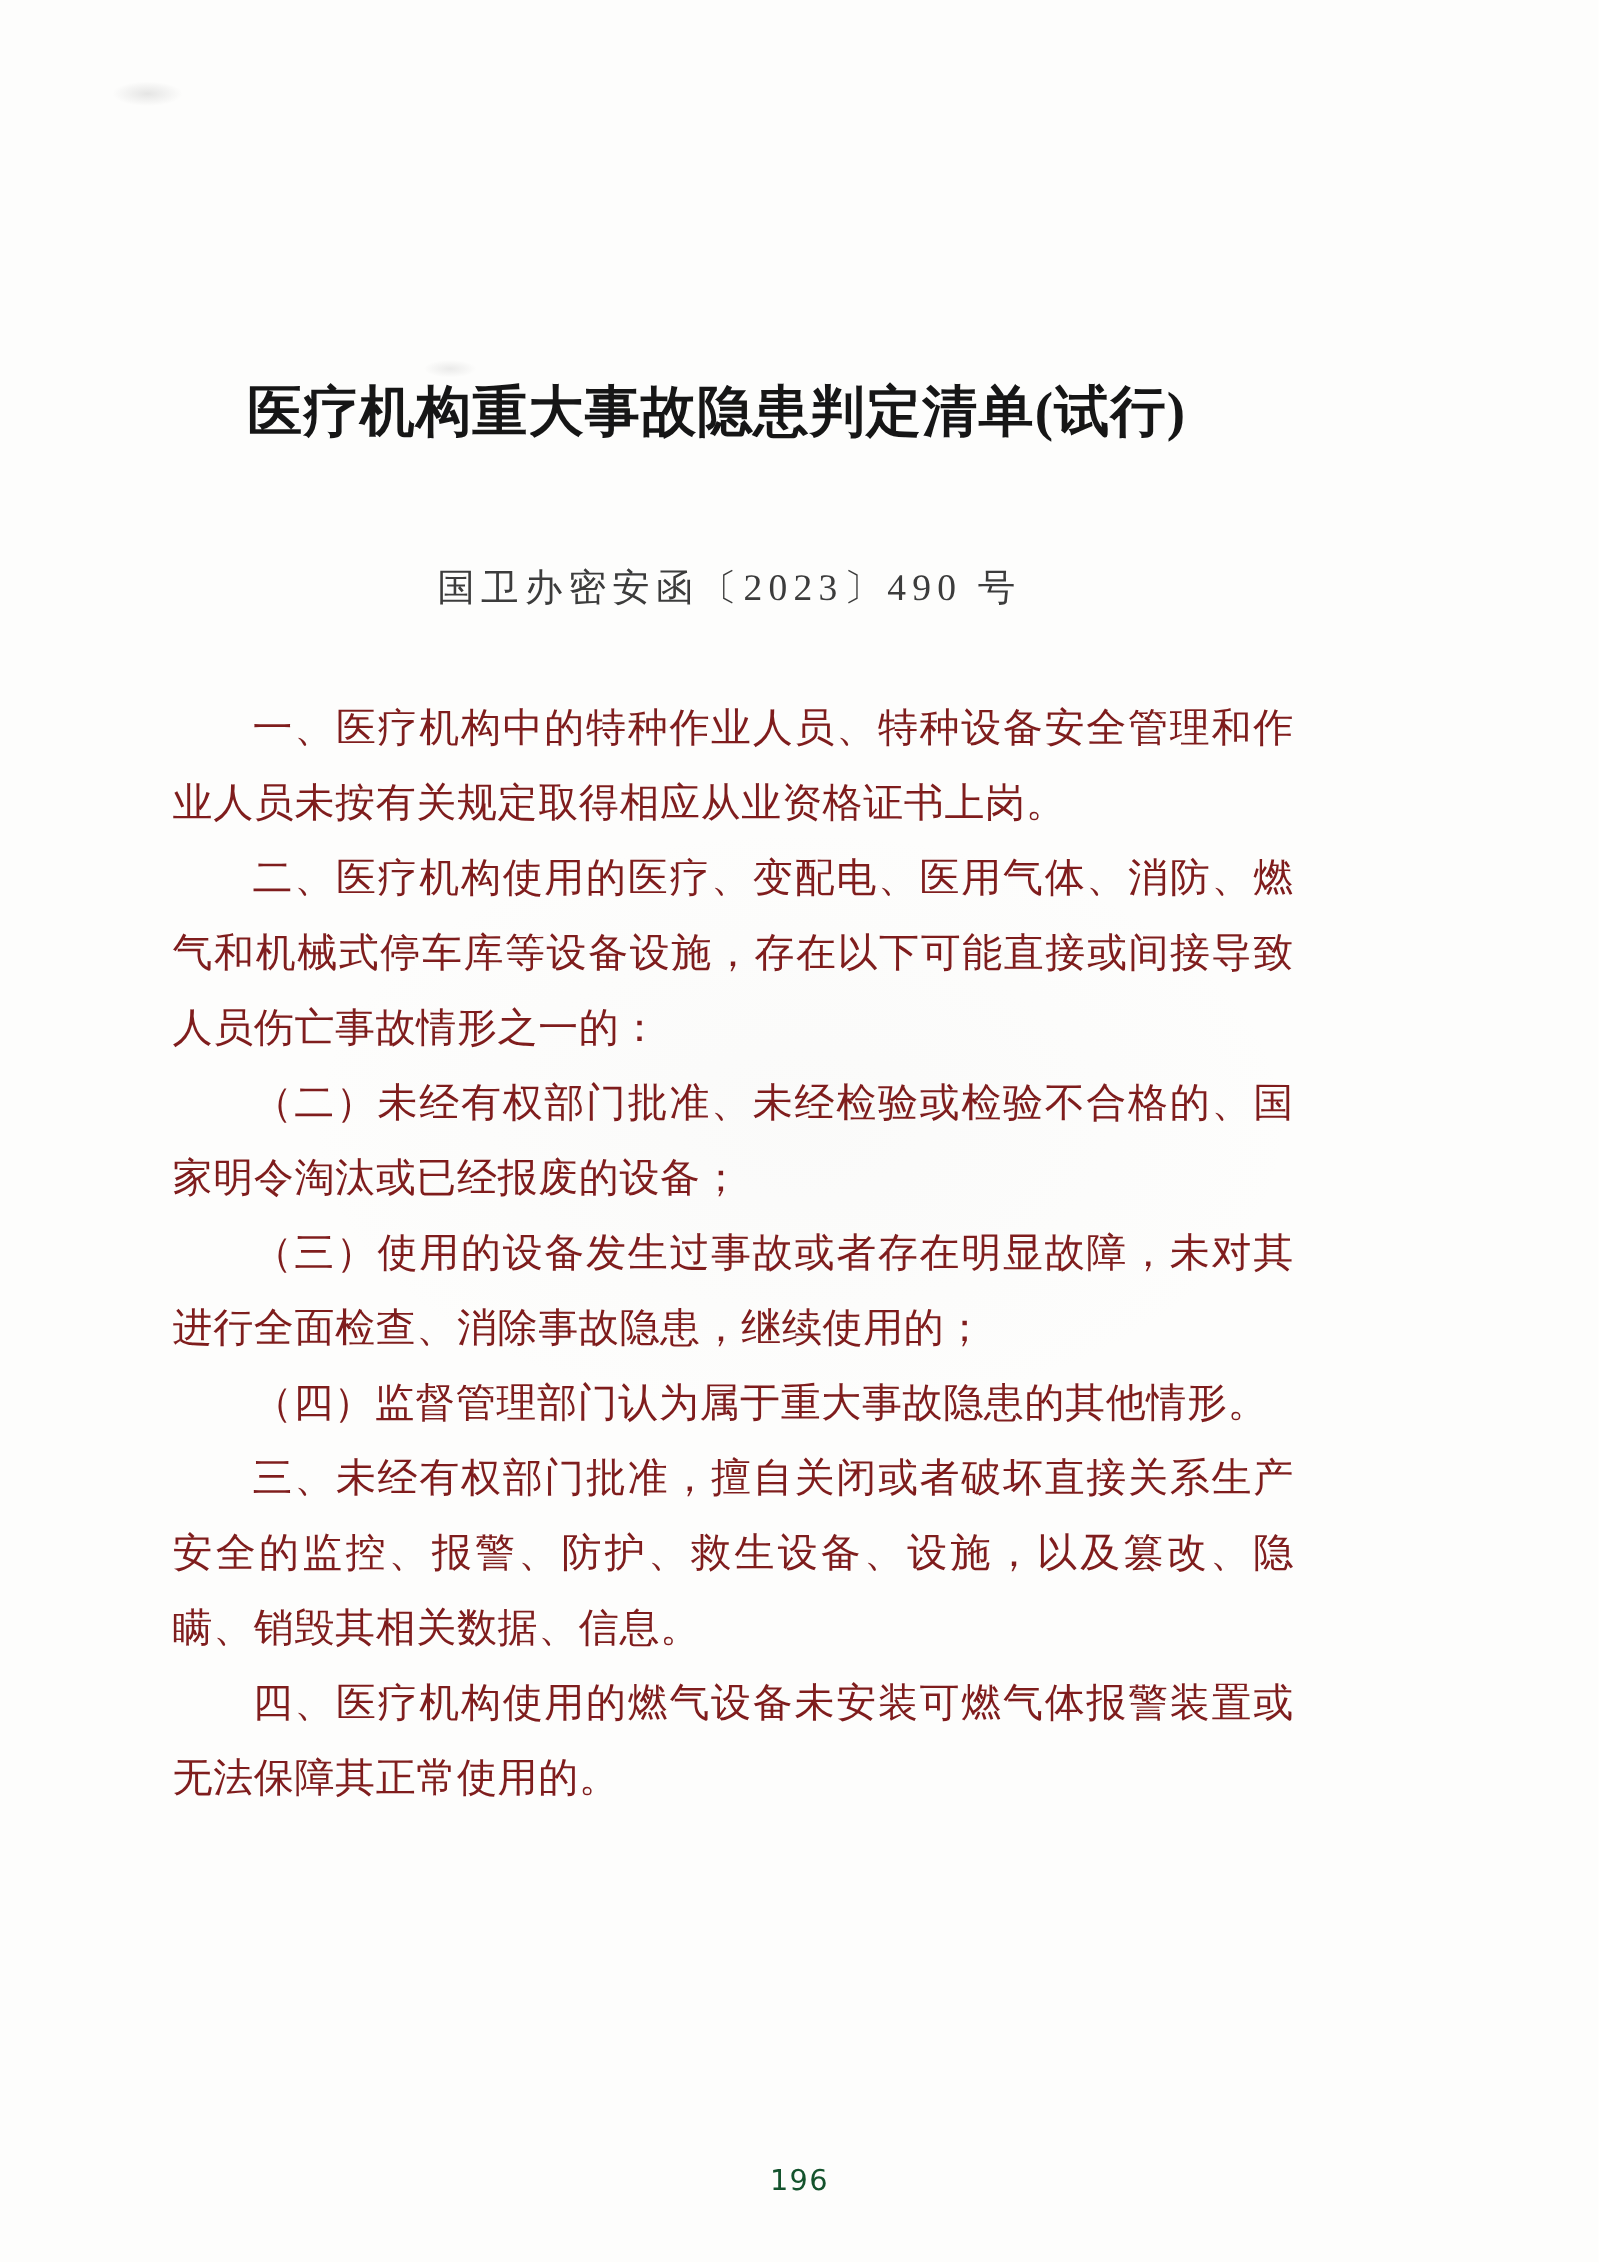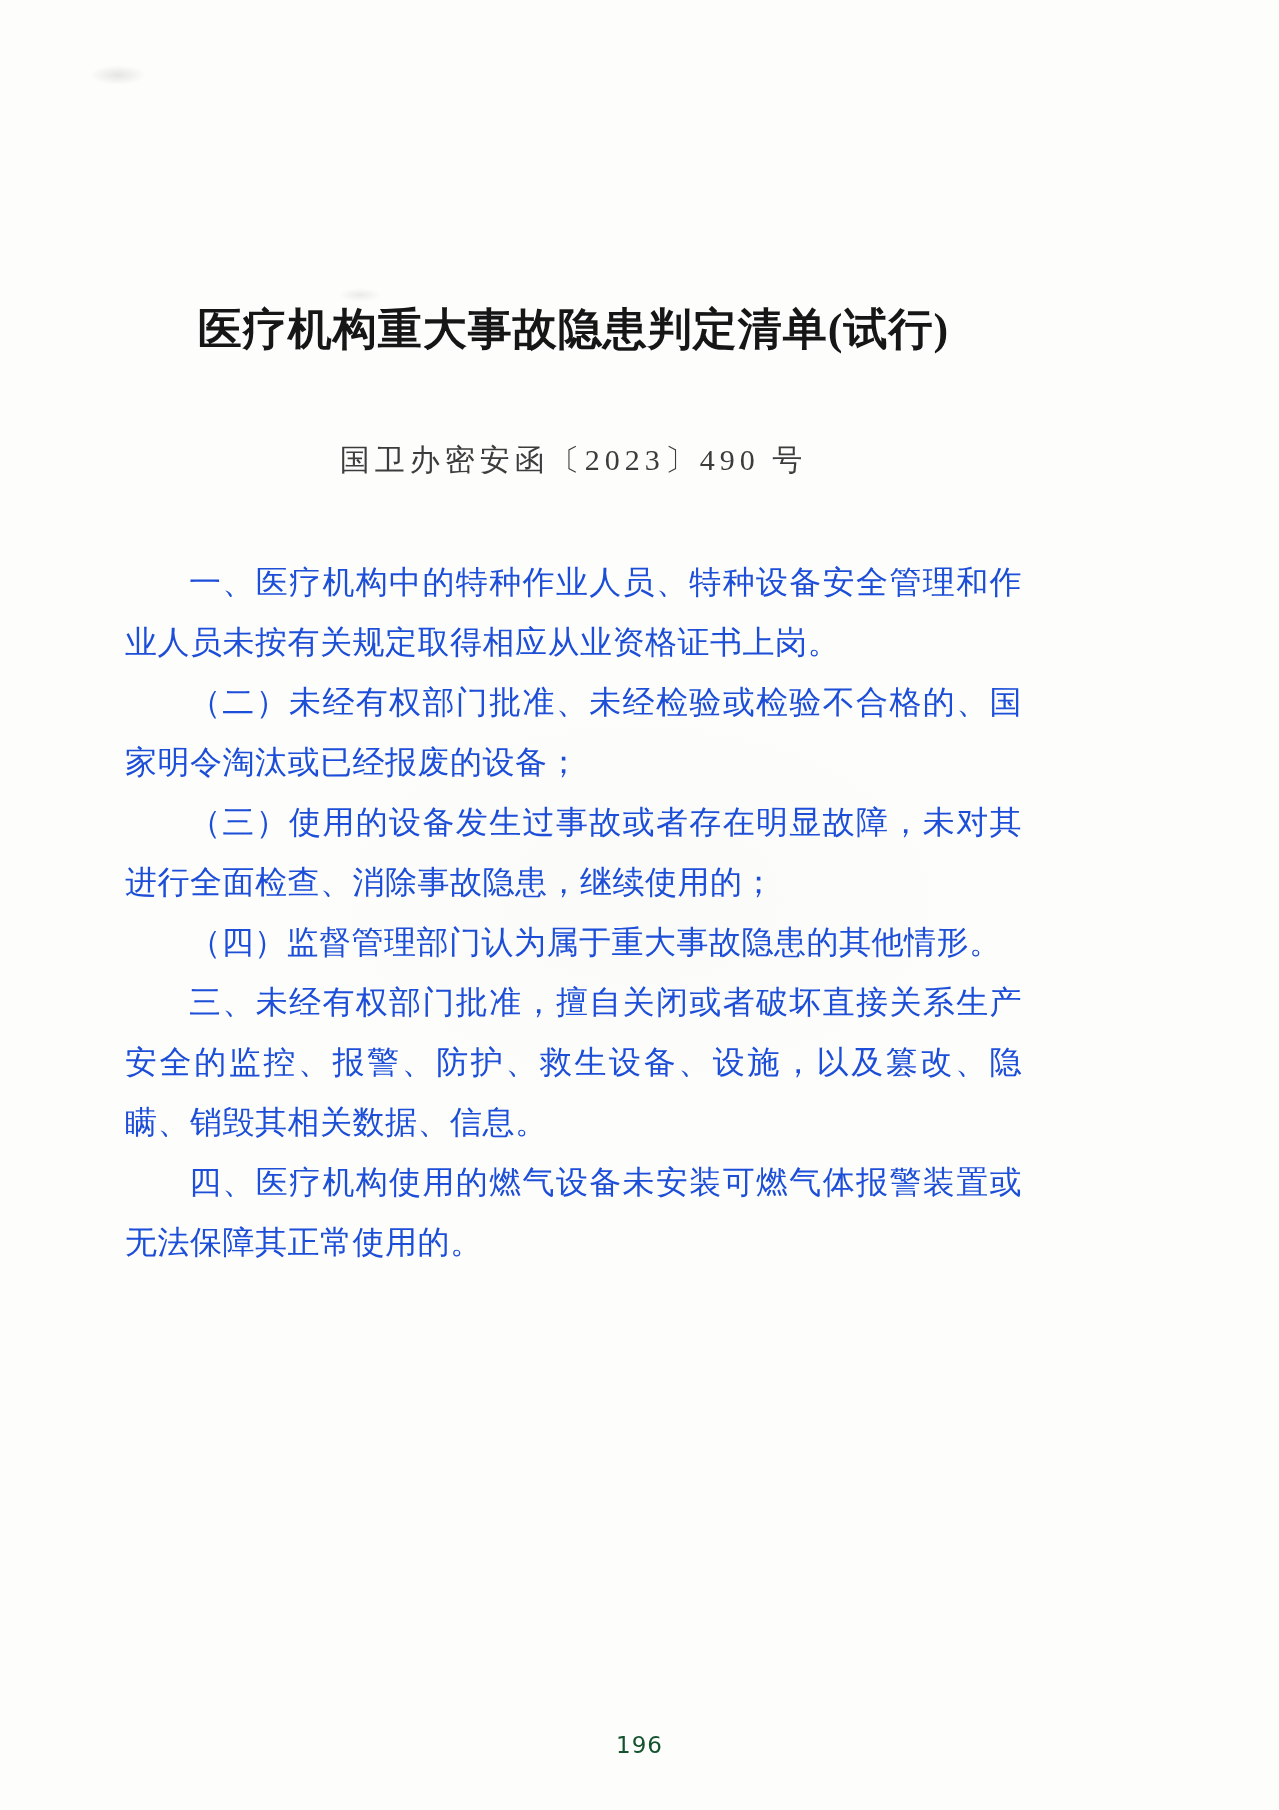--- a/index.html
+++ b/index.html
@@ -44,34 +44,34 @@
     letter-spacing: 1px;
     color: #161616;
     font-family: "Liberation Serif", "DejaVu Serif", serif;
     white-space: nowrap;
   }
   .doc-number {
     position: absolute;
     top: 440px;
     left: 0;
     width: 100%;
-    margin: 0;
+    margin: 10px;
     text-align: center;
     font-size: 30px;
     font-weight: normal;
     letter-spacing: 5px;
     color: #3c3c3c;
     white-space: nowrap;
   }
   .doc-body {
     position: absolute;
     top: 552px;
-    left: 0;
+    left: 13px;
     width: 897px;
-    color: #1d4ed8;
+    color: #7f1d1d;
     font-size: 32px;
     line-height: 60px;
     text-align: justify;
     text-justify: inter-ideograph;
   }
   .doc-body p {
     margin: 0;
     padding: 0;
     text-indent: 2em;
     letter-spacing: 0.5px;
@@ -90,20 +90,21 @@
 </style>
 </head>
 <body>
 
 <div class="page">
   <div class="content">
     <h1 class="doc-title">医疗机构重大事故隐患判定清单(试行)</h1>
     <div class="doc-number">国卫办密安函〔2023〕490 号</div>
     <div class="doc-body">
         <p>一、医疗机构中的特种作业人员、特种设备安全管理和作业人员未按有关规定取得相应从业资格证书上岗。</p>
+        <p>二、医疗机构使用的医疗、变配电、医用气体、消防、燃气和机械式停车库等设备设施，存在以下可能直接或间接导致人员伤亡事故情形之一的：</p>
         <p>（二）未经有权部门批准、未经检验或检验不合格的、国家明令淘汰或已经报废的设备；</p>
         <p>（三）使用的设备发生过事故或者存在明显故障，未对其进行全面检查、消除事故隐患，继续使用的；</p>
         <p>（四）监督管理部门认为属于重大事故隐患的其他情形。</p>
         <p>三、未经有权部门批准，擅自关闭或者破坏直接关系生产安全的监控、报警、防护、救生设备、设施，以及篡改、隐瞒、销毁其相关数据、信息。</p>
         <p>四、医疗机构使用的燃气设备未安装可燃气体报警装置或无法保障其正常使用的。</p>
       </div>
   </div>
   <div class="page-number">196</div>
 </div>
 

